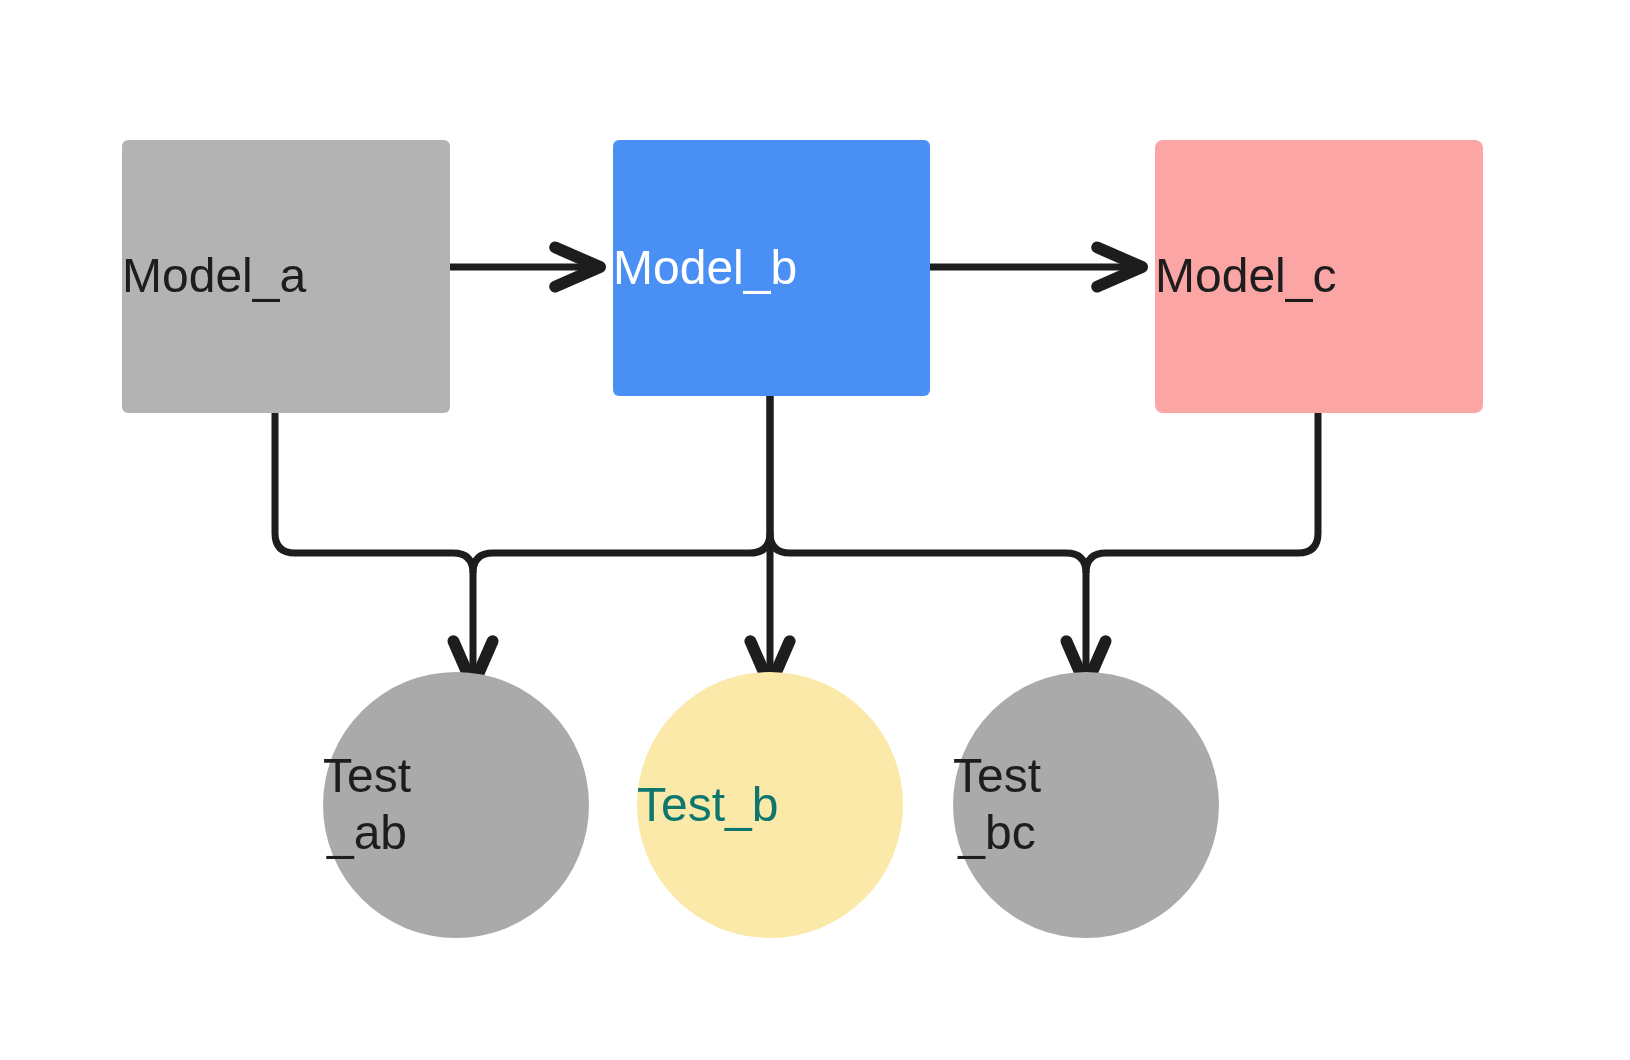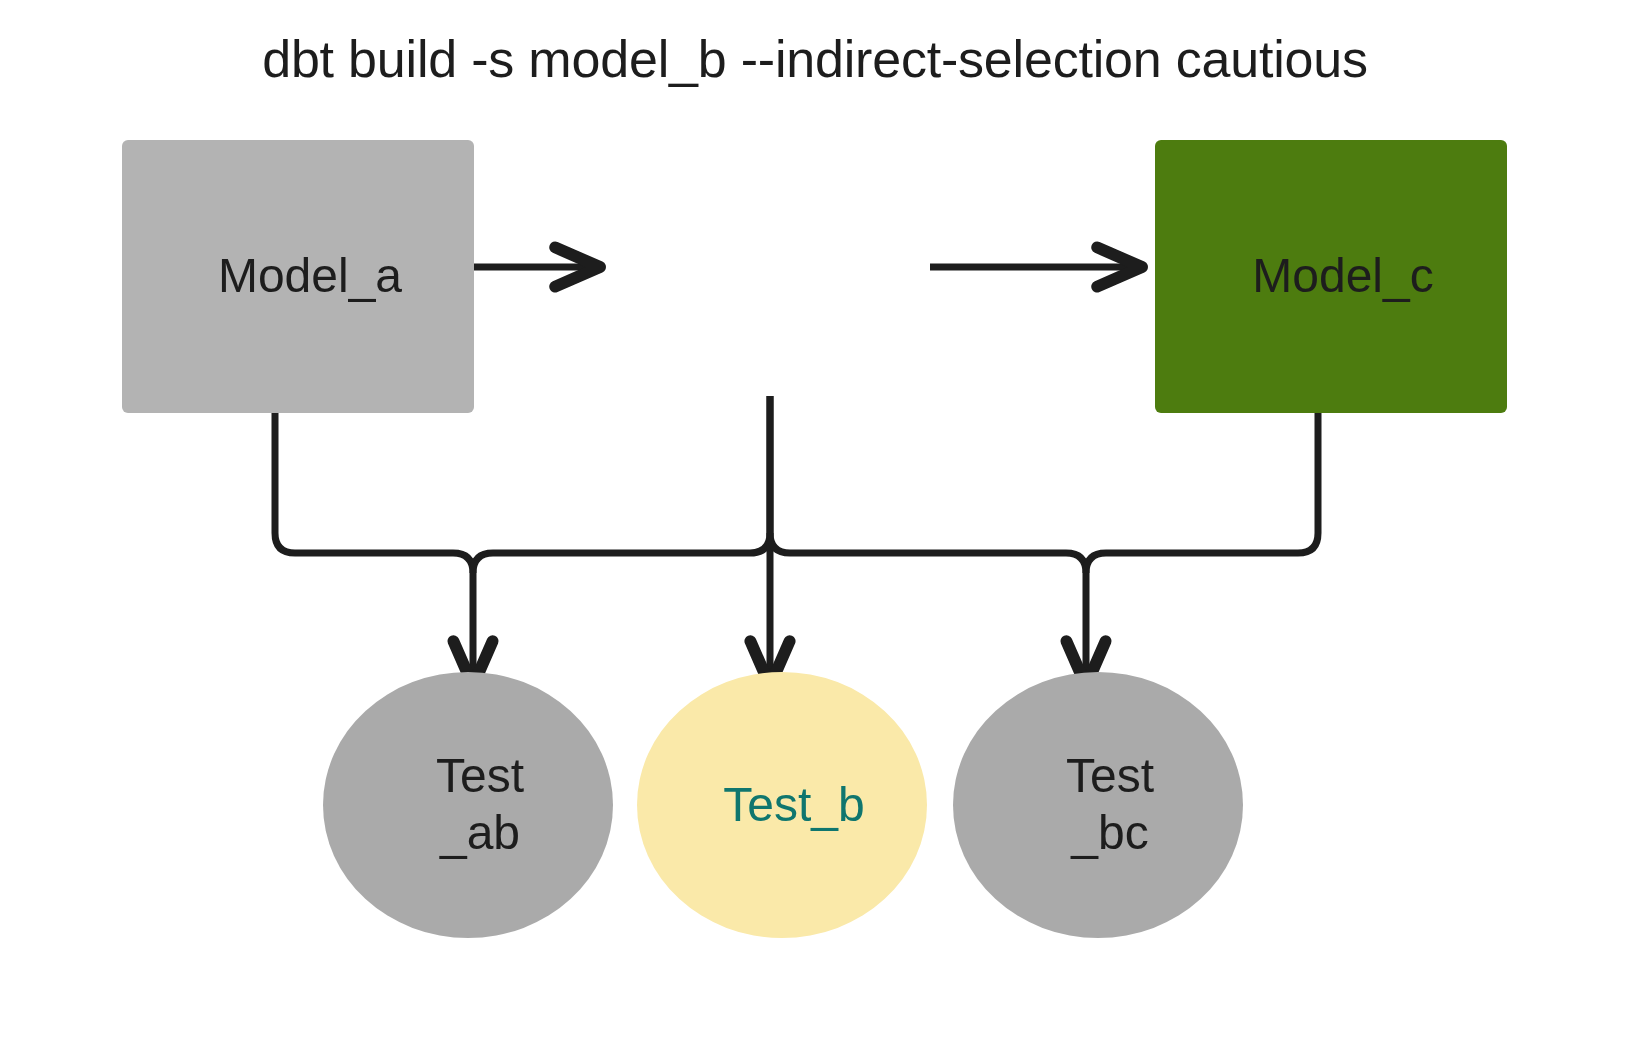--- a/index.html
+++ b/index.html
@@ -37,27 +37,26 @@
     line-height: 62px;
     color: #1d1d1d;
     font-family: "Liberation Sans", sans-serif;
     letter-spacing: -0.2px;
     white-space: nowrap;
   }
   .node {
     position: absolute;
     display: flex;
     align-items: center;
-    justify-content: center;
+    justify-content: flex-start;
     text-align: center;
     color: #1d1d1d;
     font-size: 48px;
     line-height: 1.18;
     font-family: "Liberation Sans", sans-serif;
-    padding-left: 24px;
   }
   .model-node {
     border-radius: 6px;
   }
   .test-node {
     border-radius: 50%;
   }
   .node-label {
     white-space: pre-line;
     pointer-events: none;
@@ -70,21 +69,20 @@
   #node-test-ab { left: 323px; top: 672px; width: 266px; height: 266px; }
   #node-test-b  { left: 637px; top: 672px; width: 266px; height: 266px; }
   #node-test-bc { left: 953px; top: 672px; width: 266px; height: 266px; }
   #node-test-b .node-label { line-height: 1.18; }
 </style>
 </head>
 <body>
 
 <div id="diagram-root">
 
-  <div class="diagram-title">dbt build -s model_b --indirect-selection cautious</div>
 
   <svg id="edge-layer" viewBox="0 0 1630 1060" xmlns="http://www.w3.org/2000/svg">
     <defs>
       <marker id="arrowhead" markerWidth="10" markerHeight="10" refX="7.6" refY="4" orient="auto" markerUnits="strokeWidth">
         <path d="M1.2,1.2 L7.6,4 L1.2,6.8" fill="none" stroke="#1d1d1d" stroke-width="1.7" stroke-linecap="round" stroke-linejoin="round"></path>
       </marker>
     </defs>
 
     <g fill="none" stroke="#1d1d1d" stroke-width="7" stroke-linecap="butt" stroke-linejoin="round">
 
@@ -101,22 +99,25 @@
       <path d="M 770 533 Q 770 553 790 553 L 1066 553 Q 1086 553 1086 573 L 1086 686" marker-end="url(#arrowhead)"></path>
 
       <path d="M 1318 413 L 1318 533 Q 1318 553 1298 553 L 1106 553 Q 1086 553 1086 573"></path>
     </g>
   </svg>
 
   <div class="node model-node" id="node-model-a" style="background:#b3b3b3; color:#1d1d1d;">
     <span class="node-label">Model_a</span>
   </div>
 
+  <div class="node model-node" id="node-model-b" style="background:#4a90f4; color:#ffffff;">
+    <span class="node-label">Model_b</span>
+  </div>
 
-  <div class="node model-node" id="node-model-c" style="background:#4d7c0f; color:#1d1d1d;">
+  <div class="node model-node" id="node-model-c" style="background:#fca5a5; color:#1d1d1d;border-radius:8px;">
     <span class="node-label">Model_c</span>
   </div>
 
   <div class="node test-node" id="node-test-ab" style="background:#aaaaaa; color:#1d1d1d;">
     <span class="node-label">Test
 _ab</span>
   </div>
 
   <div class="node test-node" id="node-test-b" style="background:#fae9a9; color:#0f766e;">
     <span class="node-label">Test_b</span>

